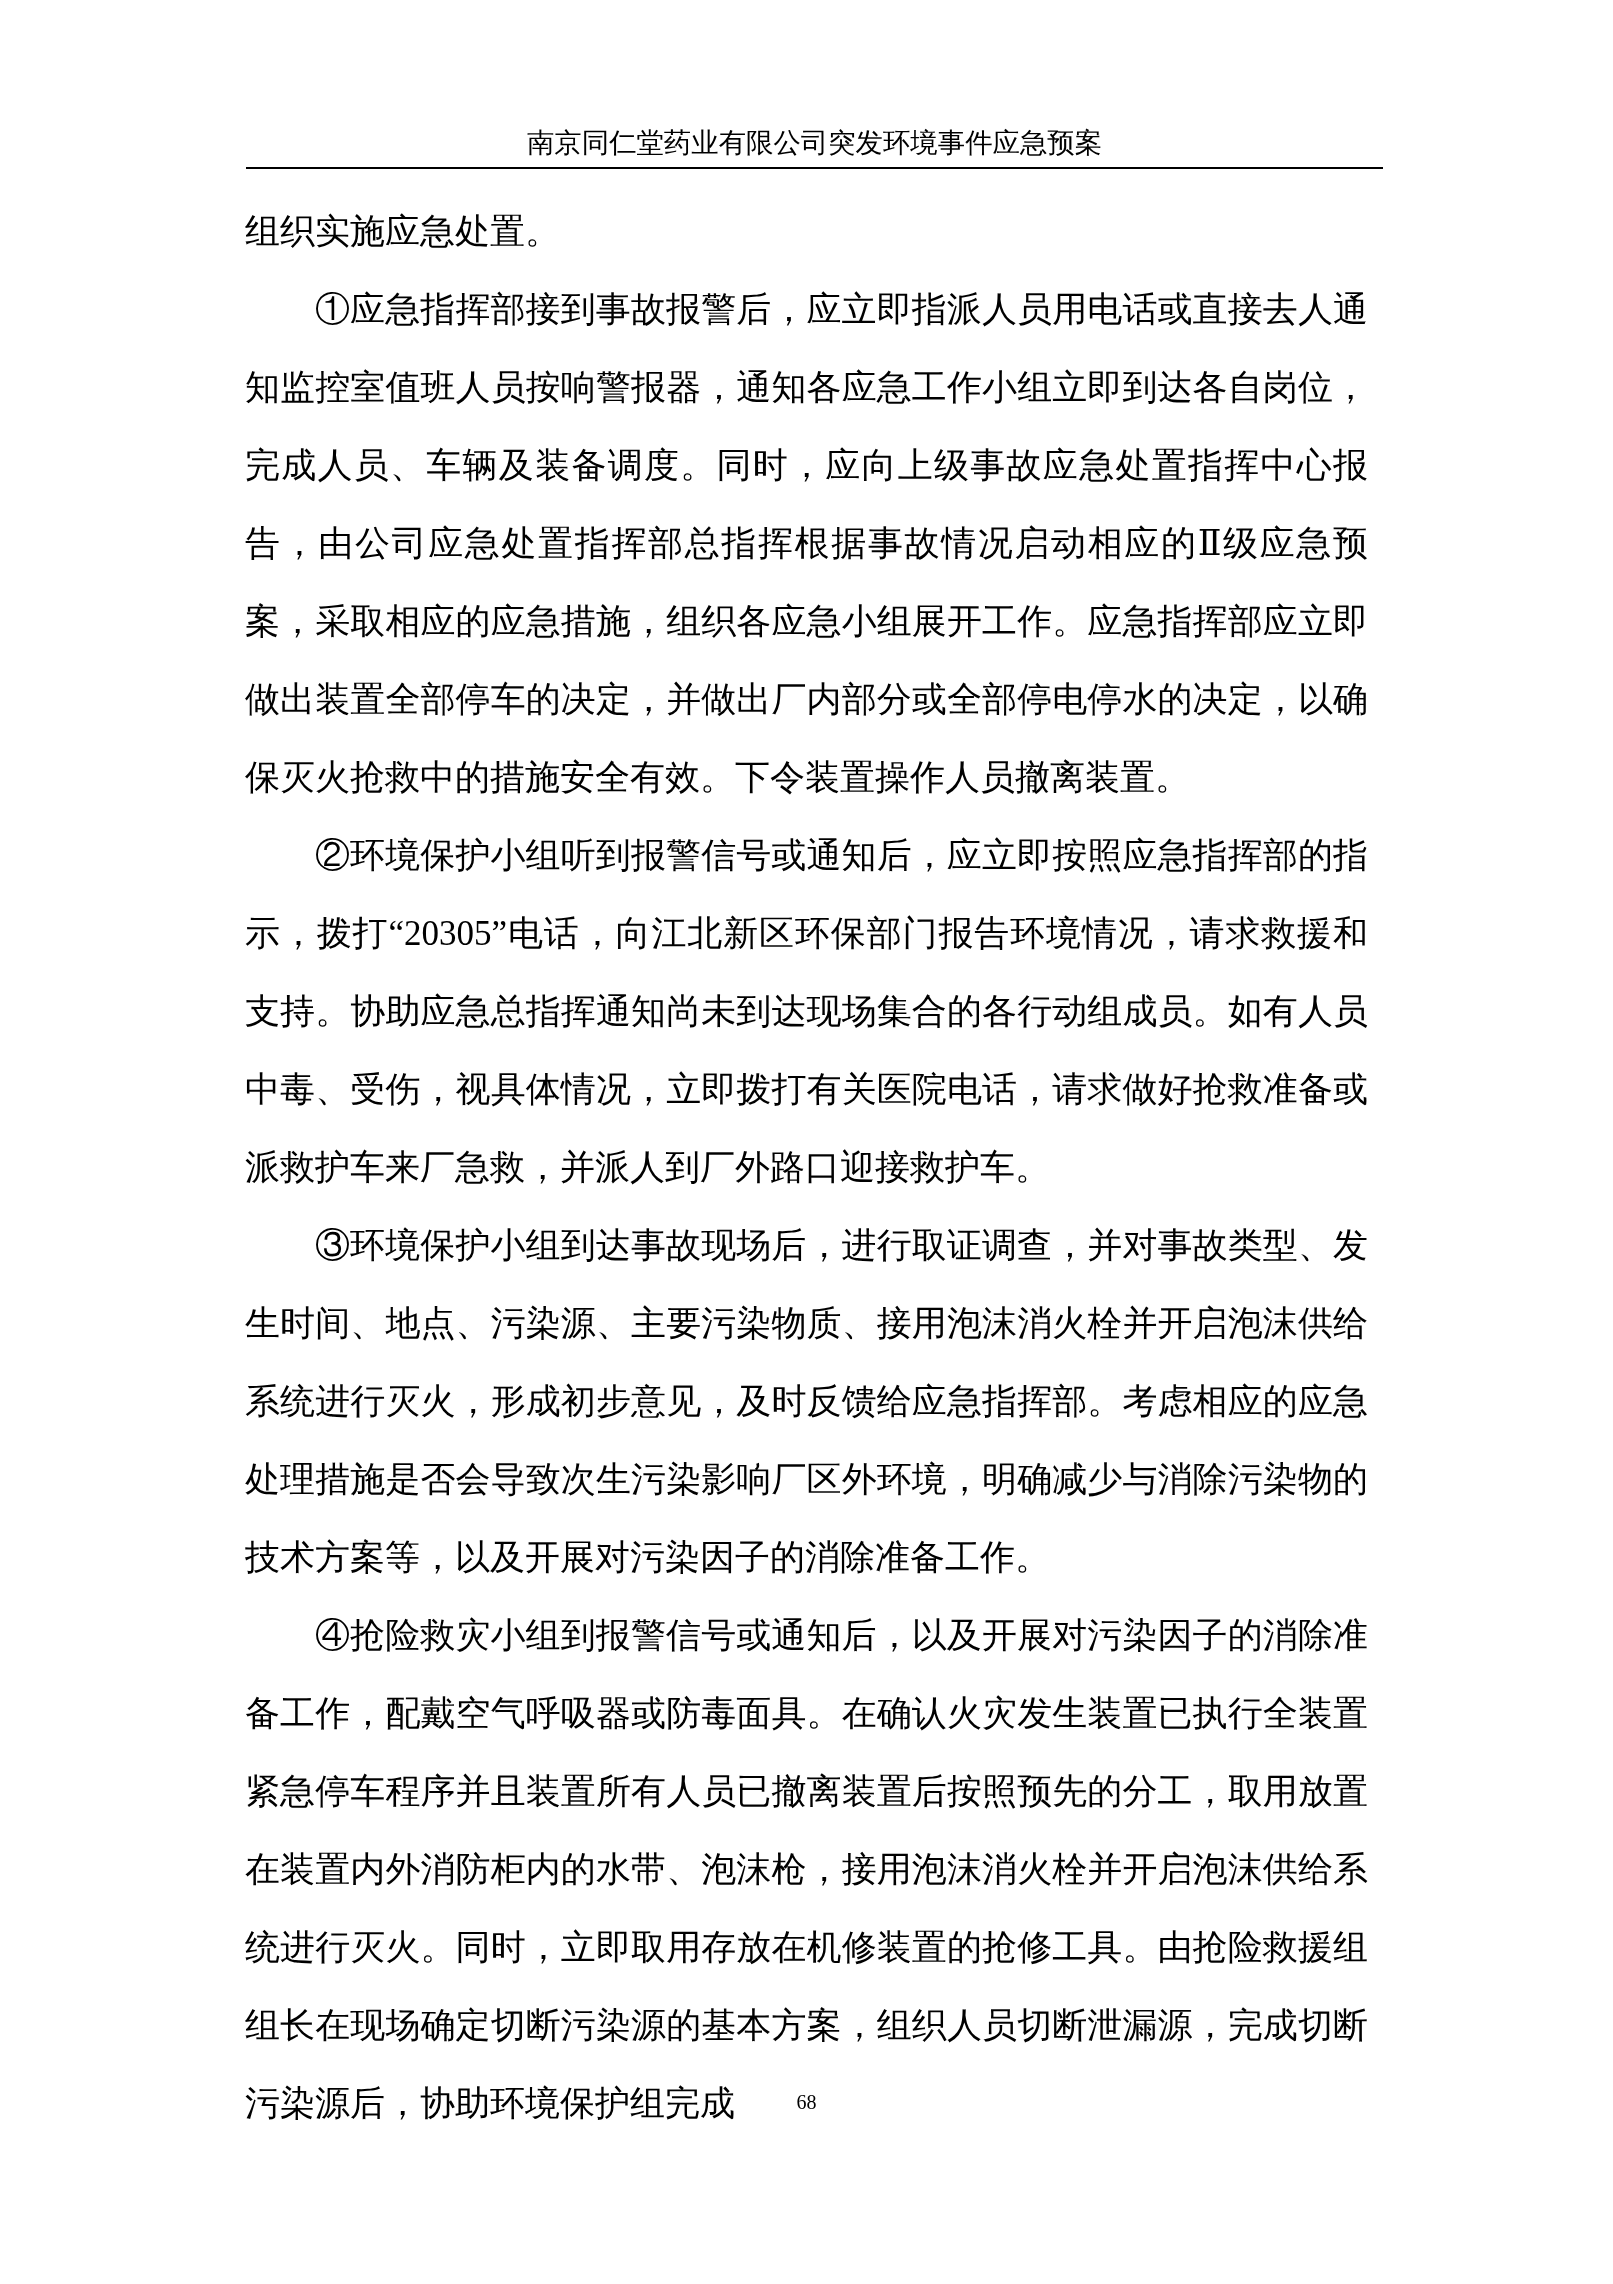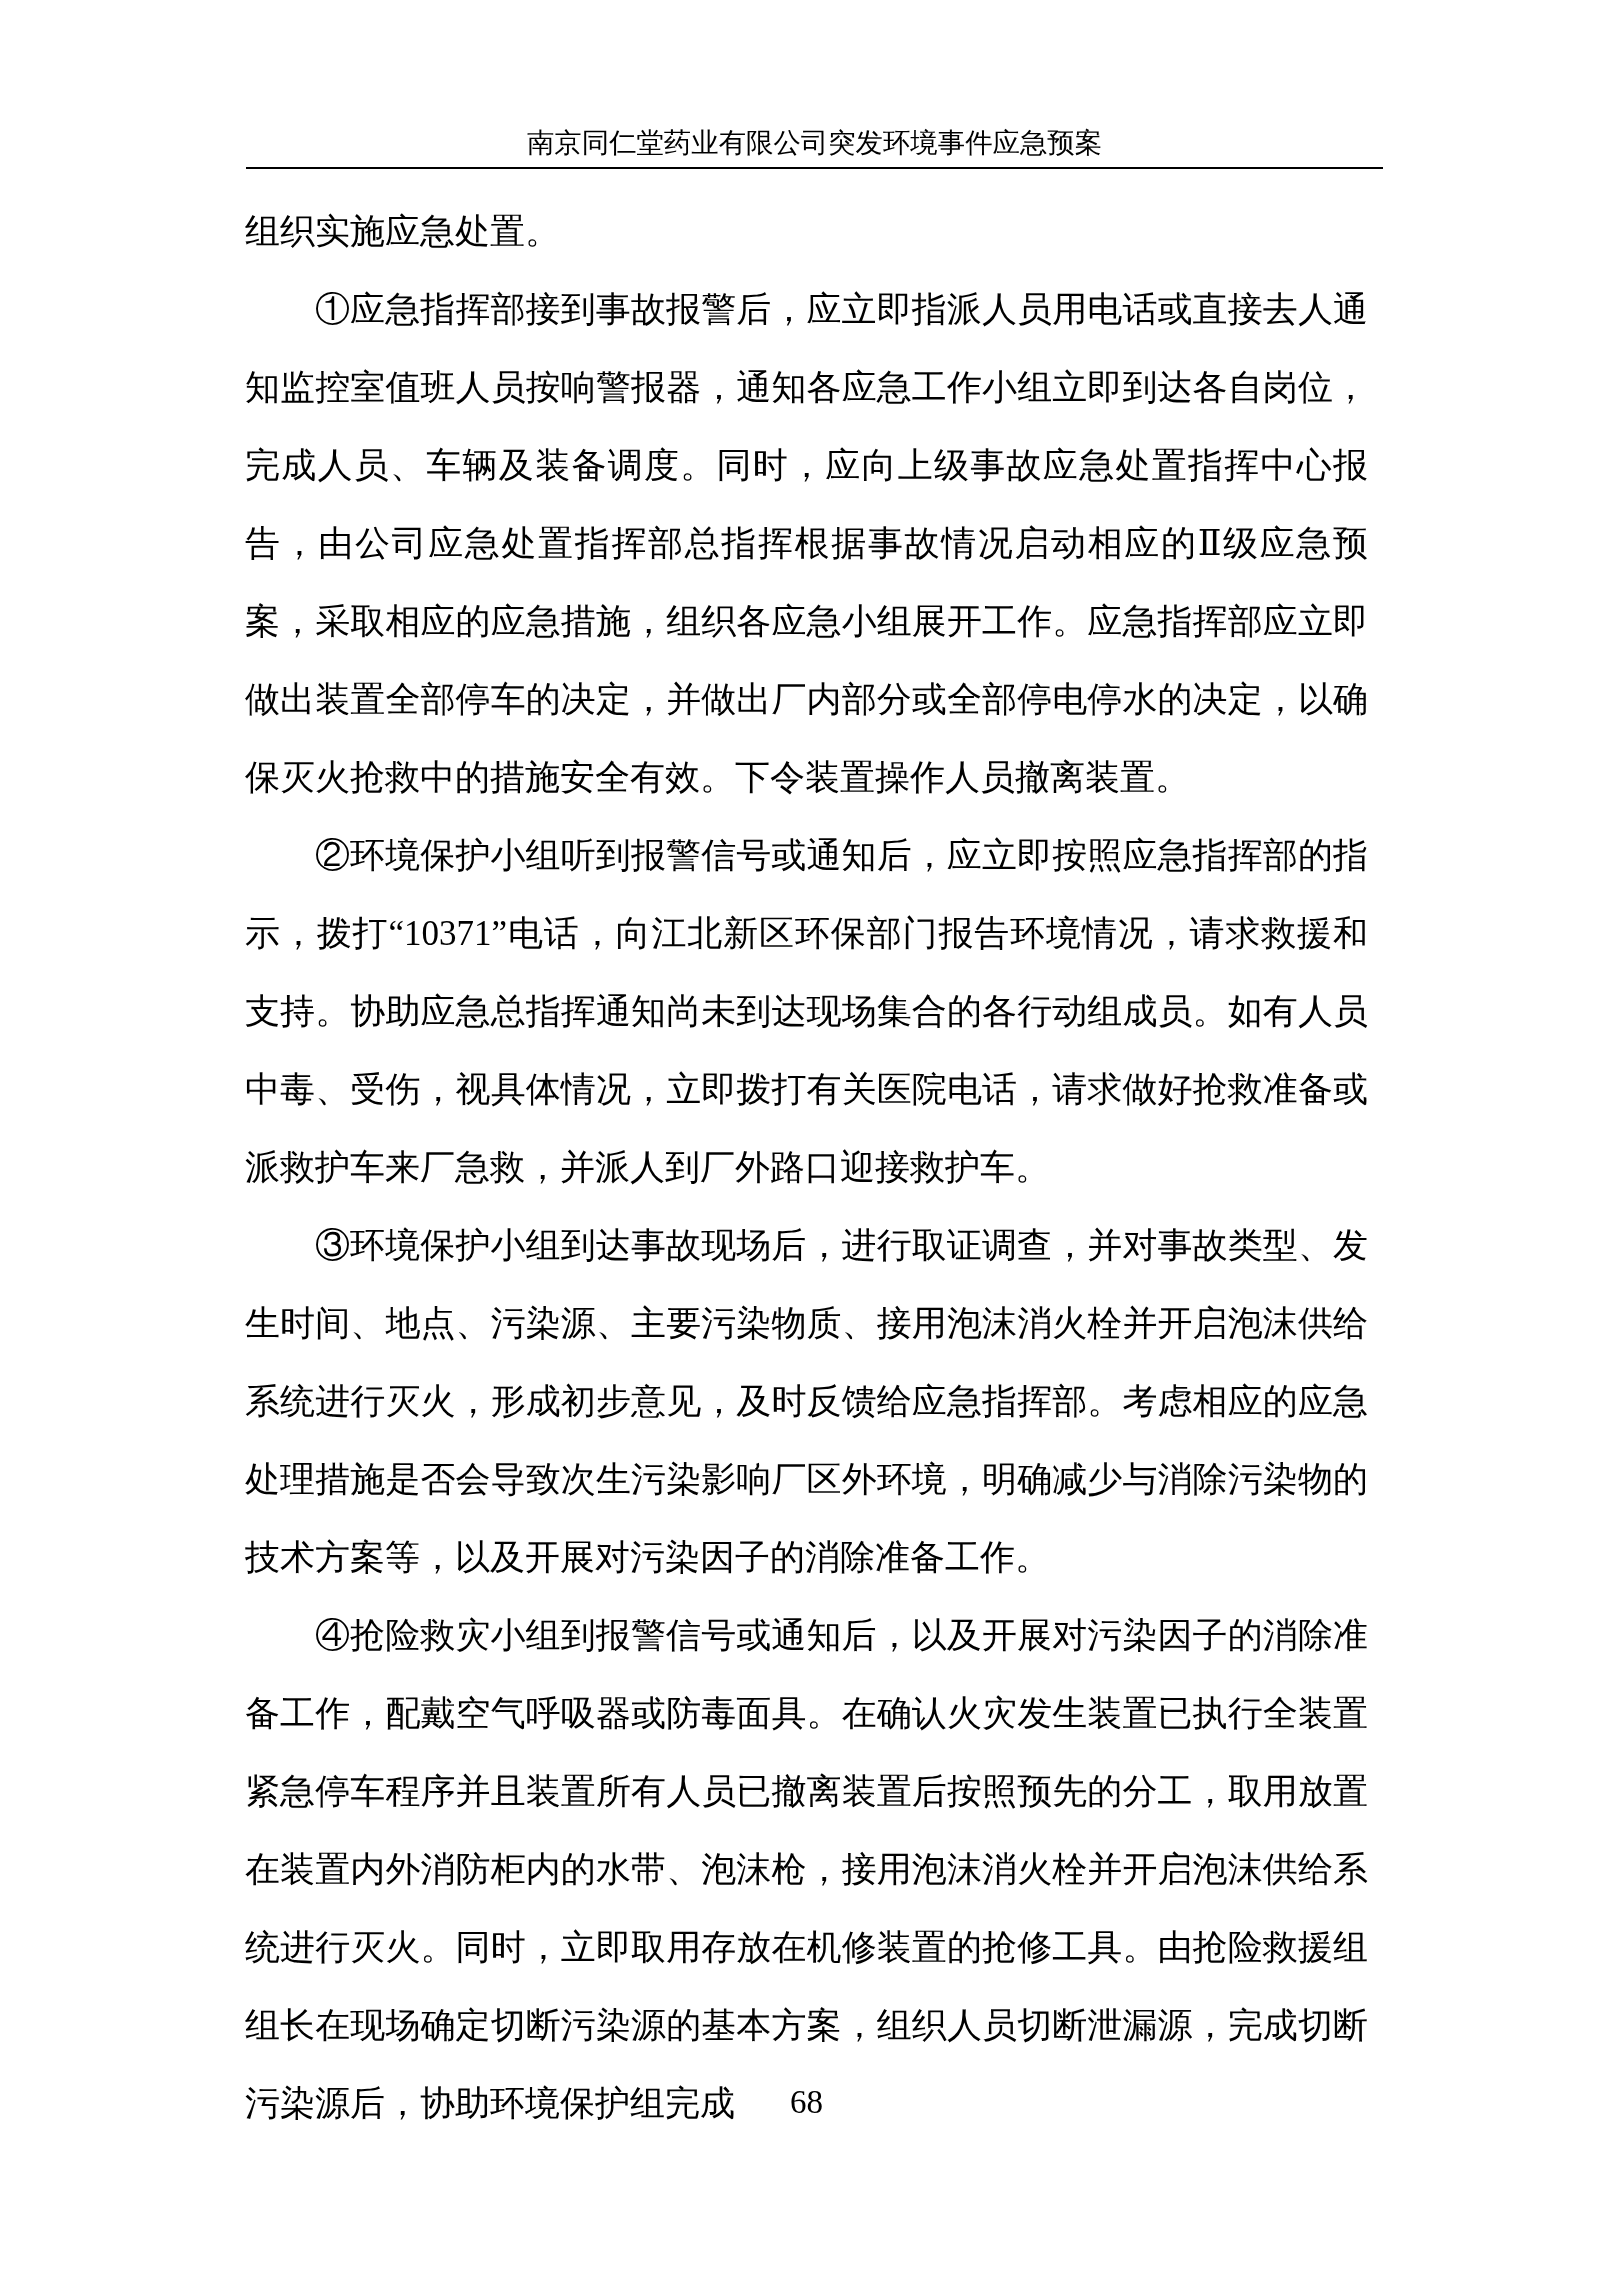--- a/index.html
+++ b/index.html
@@ -55,38 +55,38 @@
   .content p.indent {
     text-indent: 2em;
   }
   
   .footer {
     position: absolute;
     top: 2083px;
     left: 0;
     width: 100%;
     line-height: 39px;
-    font-size: 33px;
+    font-size: 20px;
     text-align: center;
   }
 </style>
 </head>
 <body>
 
 <div class="page">
 
   <div class="header">
     <span class="header-title">南京同仁堂药业有限公司突发环境事件应急预案</span>
     <div class="header-rule"></div>
   </div>
 
   <div class="content">
     <p>组织实施应急处置。</p>
     <p class="indent">①应急指挥部接到事故报警后，应立即指派人员用电话或直接去人通知监控室值班人员按响警报器，通知各应急工作小组立即到达各自岗位，完成人员、车辆及装备调度。同时，应向上级事故应急处置指挥中心报告，由公司应急处置指挥部总指挥根据事故情况启动相应的Ⅱ级应急预案，采取相应的应急措施，组织各应急小组展开工作。应急指挥部应立即做出装置全部停车的决定，并做出厂内部分或全部停电停水的决定，以确保灭火抢救中的措施安全有效。下令装置操作人员撤离装置。</p>
-    <p class="indent">②环境保护小组听到报警信号或通知后，应立即按照应急指挥部的指示，拨打“10371”电话，向江北新区环保部门报告环境情况，请求救援和支持。协助应急总指挥通知尚未到达现场集合的各行动组成员。如有人员中毒、受伤，视具体情况，立即拨打有关医院电话，请求做好抢救准备或派救护车来厂急救，并派人到厂外路口迎接救护车。</p>
+    <p class="indent">②环境保护小组听到报警信号或通知后，应立即按照应急指挥部的指示，拨打“20305”电话，向江北新区环保部门报告环境情况，请求救援和支持。协助应急总指挥通知尚未到达现场集合的各行动组成员。如有人员中毒、受伤，视具体情况，立即拨打有关医院电话，请求做好抢救准备或派救护车来厂急救，并派人到厂外路口迎接救护车。</p>
     <p class="indent">③环境保护小组到达事故现场后，进行取证调查，并对事故类型、发生时间、地点、污染源、主要污染物质、接用泡沫消火栓并开启泡沫供给系统进行灭火，形成初步意见，及时反馈给应急指挥部。考虑相应的应急处理措施是否会导致次生污染影响厂区外环境，明确减少与消除污染物的技术方案等，以及开展对污染因子的消除准备工作。</p>
     <p class="indent">④抢险救灾小组到报警信号或通知后，以及开展对污染因子的消除准备工作，配戴空气呼吸器或防毒面具。在确认火灾发生装置已执行全装置紧急停车程序并且装置所有人员已撤离装置后按照预先的分工，取用放置在装置内外消防柜内的水带、泡沫枪，接用泡沫消火栓并开启泡沫供给系统进行灭火。同时，立即取用存放在机修装置的抢修工具。由抢险救援组组长在现场确定切断污染源的基本方案，组织人员切断泄漏源，完成切断污染源后，协助环境保护组完成</p>
   </div>
 
   <div class="footer">
     <span>68</span>
   </div>
 
 </div>
 

